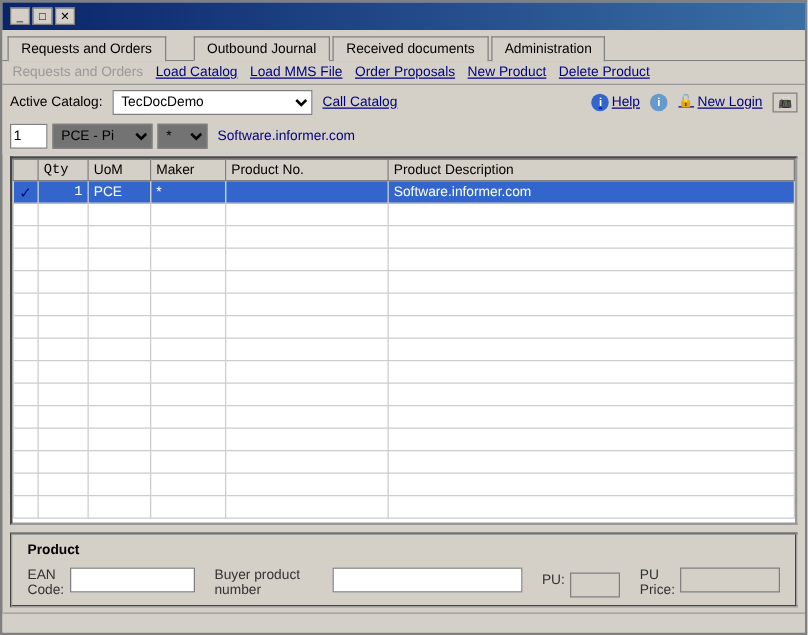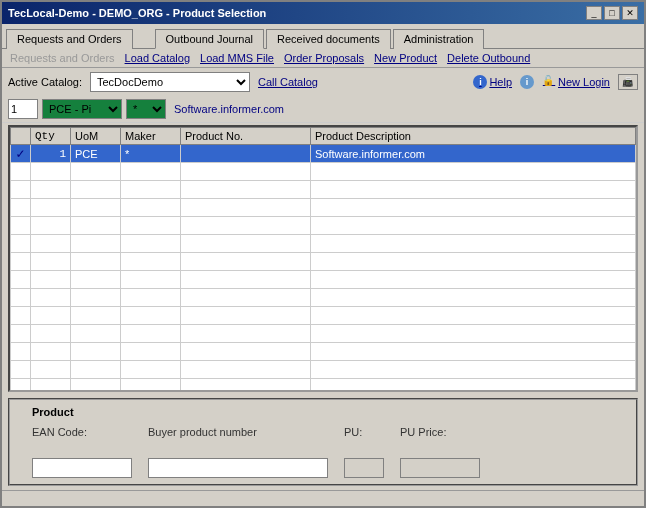--- a/index.html
+++ b/index.html
@@ -162,21 +162,21 @@
       width: 30px;
       border: 1px solid #808080;
       background: white;
       font-size: 11px;
       padding: 0 2px;
     }
     .filter-select {
       height: 20px;
       font-size: 11px;
       border: 1px solid #808080;
-      background: #15803d;
+      background: #737373;
       padding: 0 2px;
     }
     .filter-select-small { width: 80px; }
     .filter-select-star { width: 40px; }
     .filter-url {
       color: #000080;
       font-size: 11px;
       margin-left: 4px;
     }
 
@@ -216,36 +216,36 @@
     .maker-col { width: 60px; }
     .product-no-col { width: 130px; }
     .desc-col { width: auto; }
 
     .checkmark { color: #000080; font-size: 12px; }
 
     .product-panel {
       background: #d4d0c8;
       border: 2px groove #999;
       margin: 4px 6px;
-      padding: 6px 22px;
+      padding: 6px 12px;
     }
     .product-panel-title {
       font-size: 11px;
       font-weight: bold;
       margin-bottom: 8px;
     }
     .product-fields {
       display: flex;
       gap: 16px;
       align-items: flex-end;
     }
     .field-group {
       display: flex;
-      flex-direction: column;
-      gap: 20px;
+      flex-direction: row;
+      gap: 4px;
       justify-content: center;
     }
     .field-label { font-size: 11px; color: #333; }
     .field-input {
       height: 20px;
       border: 1px solid #808080;
       background: #d4d0c8;
       font-size: 11px;
       padding: 0 2px;
     }
@@ -264,21 +264,20 @@
       padding: 0 4px;
       font-size: 10px;
     }
   </style>
 </head>
 <body>
 
 <div class="main-window">
 
   <div class="title-bar">
-    <span class="title-bar-text">TecLocal-Demo - DEMO_ORG - Product Selection</span>
     <div class="title-bar-buttons">
       <button class="title-btn">_</button>
       <button class="title-btn">□</button>
       <button class="title-btn">✕</button>
     </div>
   </div>
 
   <div class="tab-bar">
     <div class="tab">
       <span>Requests and Orders</span>
@@ -293,21 +292,21 @@
       <span>Administration</span>
     </div>
   </div>
 
   <div class="toolbar">
     <button class="toolbar-btn disabled">Requests and Orders</button>
     <button class="toolbar-btn">Load Catalog</button>
     <button class="toolbar-btn">Load MMS File</button>
     <button class="toolbar-btn">Order Proposals</button>
     <button class="toolbar-btn">New Product</button>
-    <button class="toolbar-btn">Delete Outbound</button>
+    <button class="toolbar-btn">Delete Product</button>
   </div>
 
   <div class="catalog-bar">
     <span class="catalog-label">Active Catalog:</span>
     <select class="catalog-select">
       <option>TecDocDemo</option>
     </select>
     <button class="call-catalog-btn">Call Catalog</button>
     <div class="help-area">
       <button class="help-btn">

